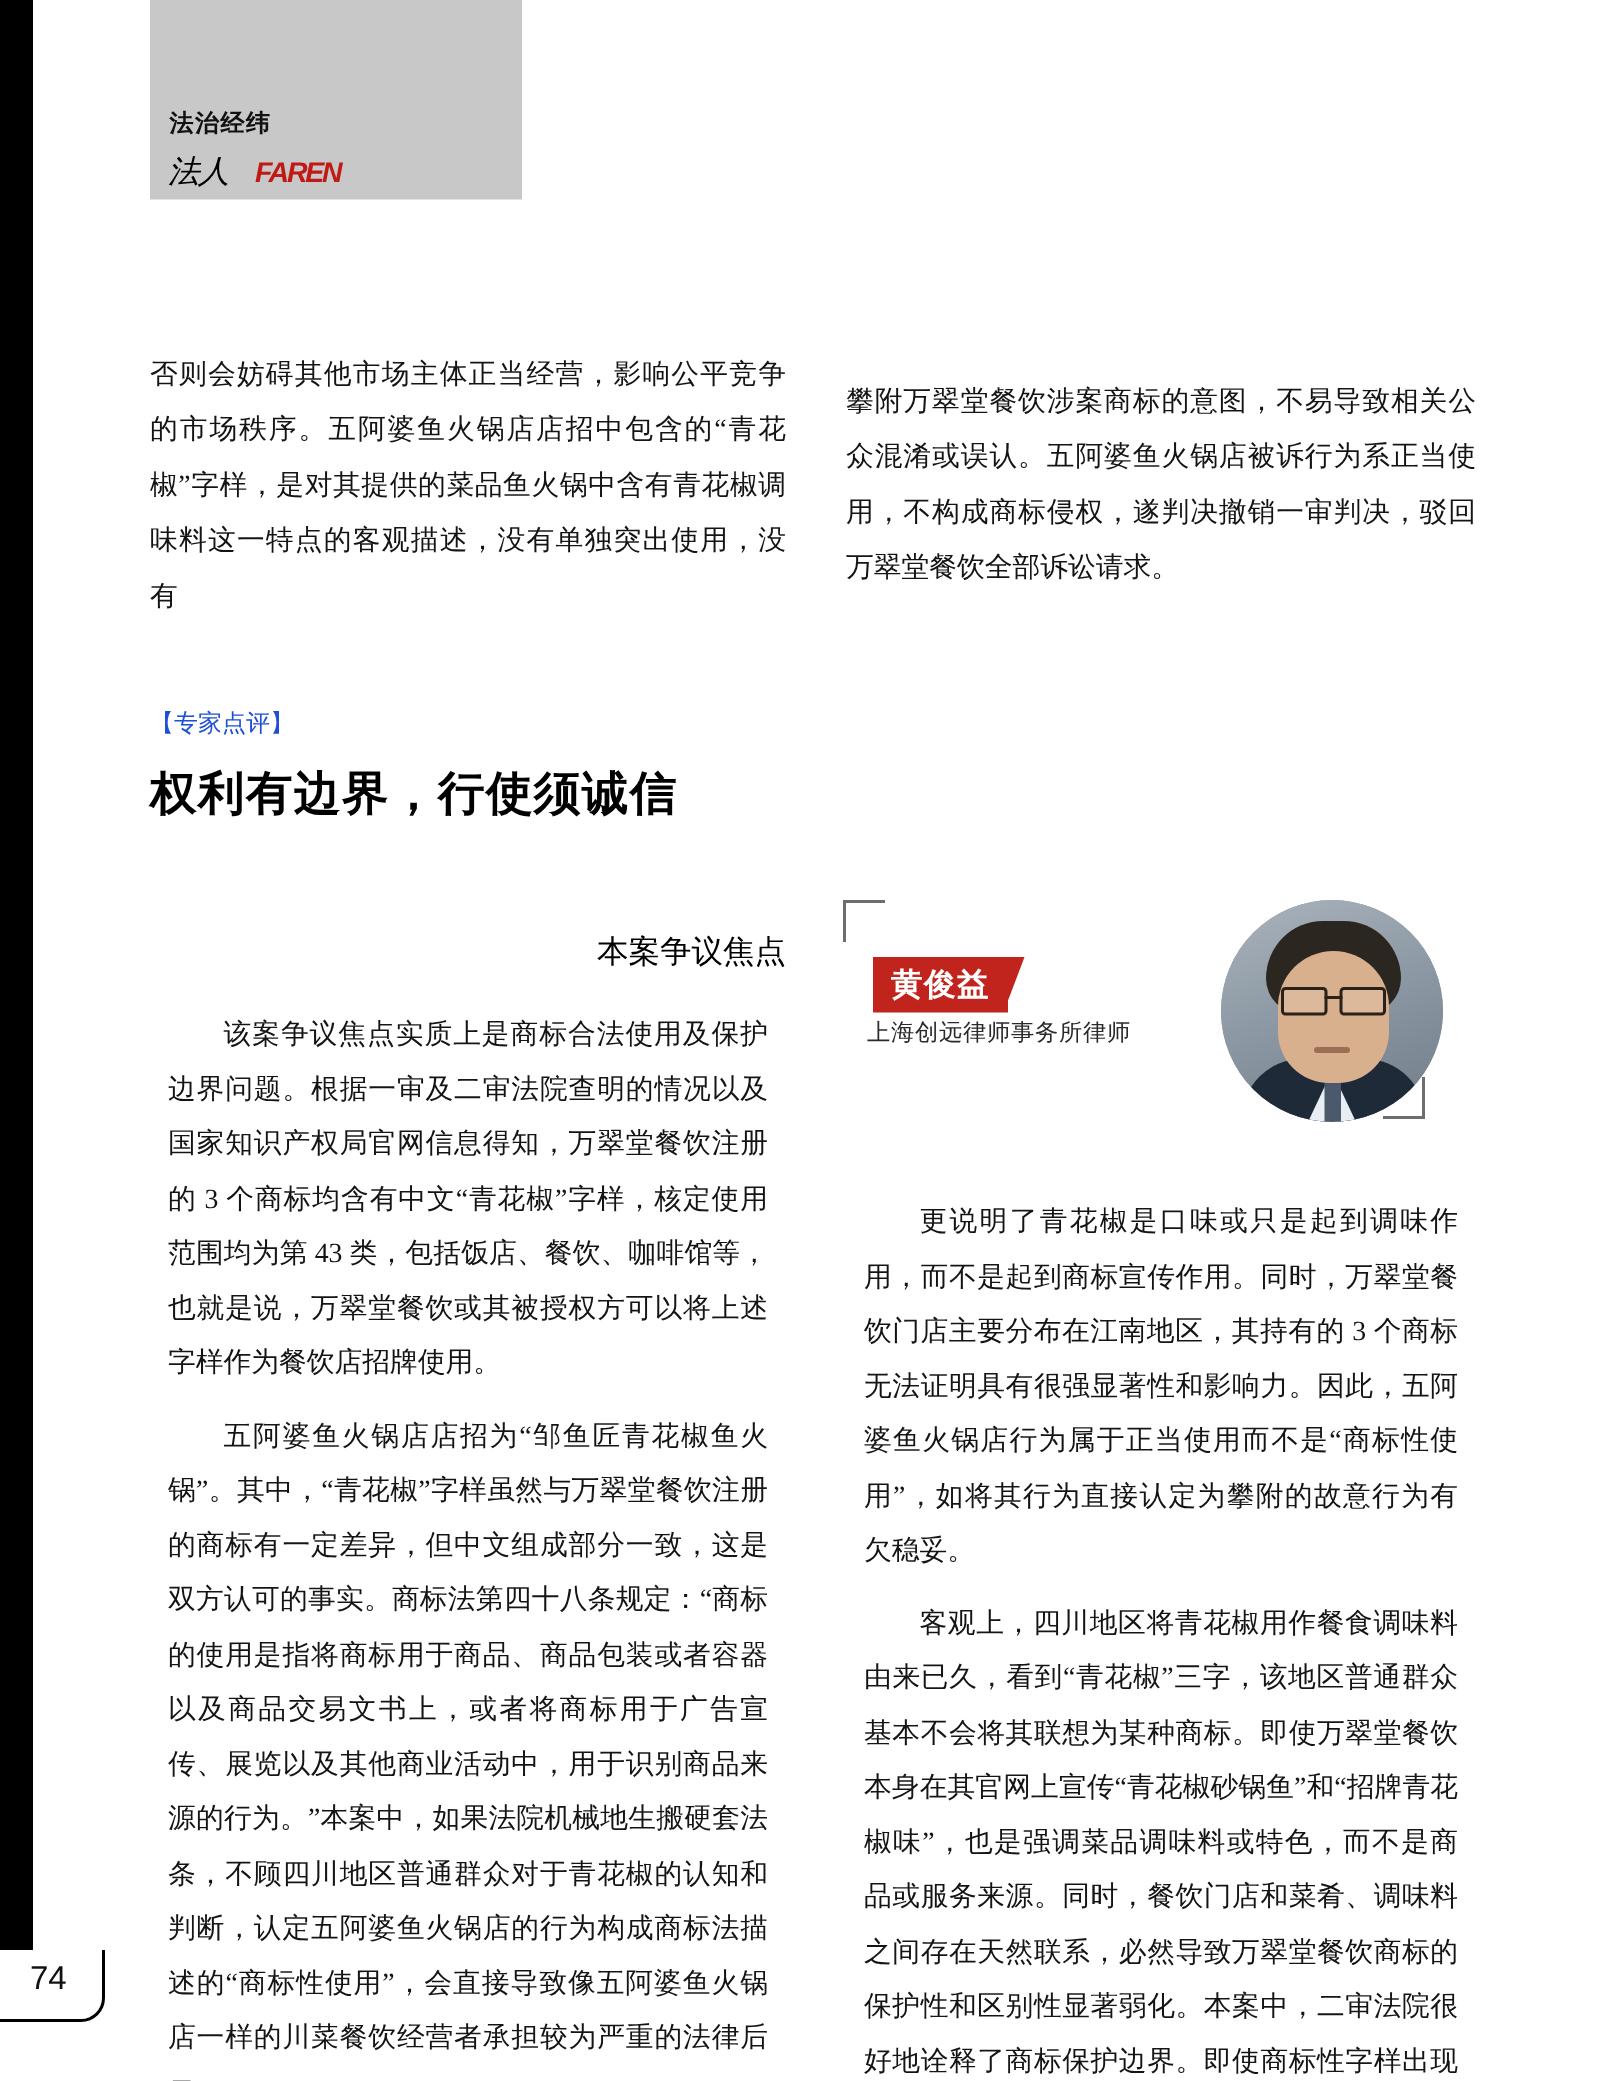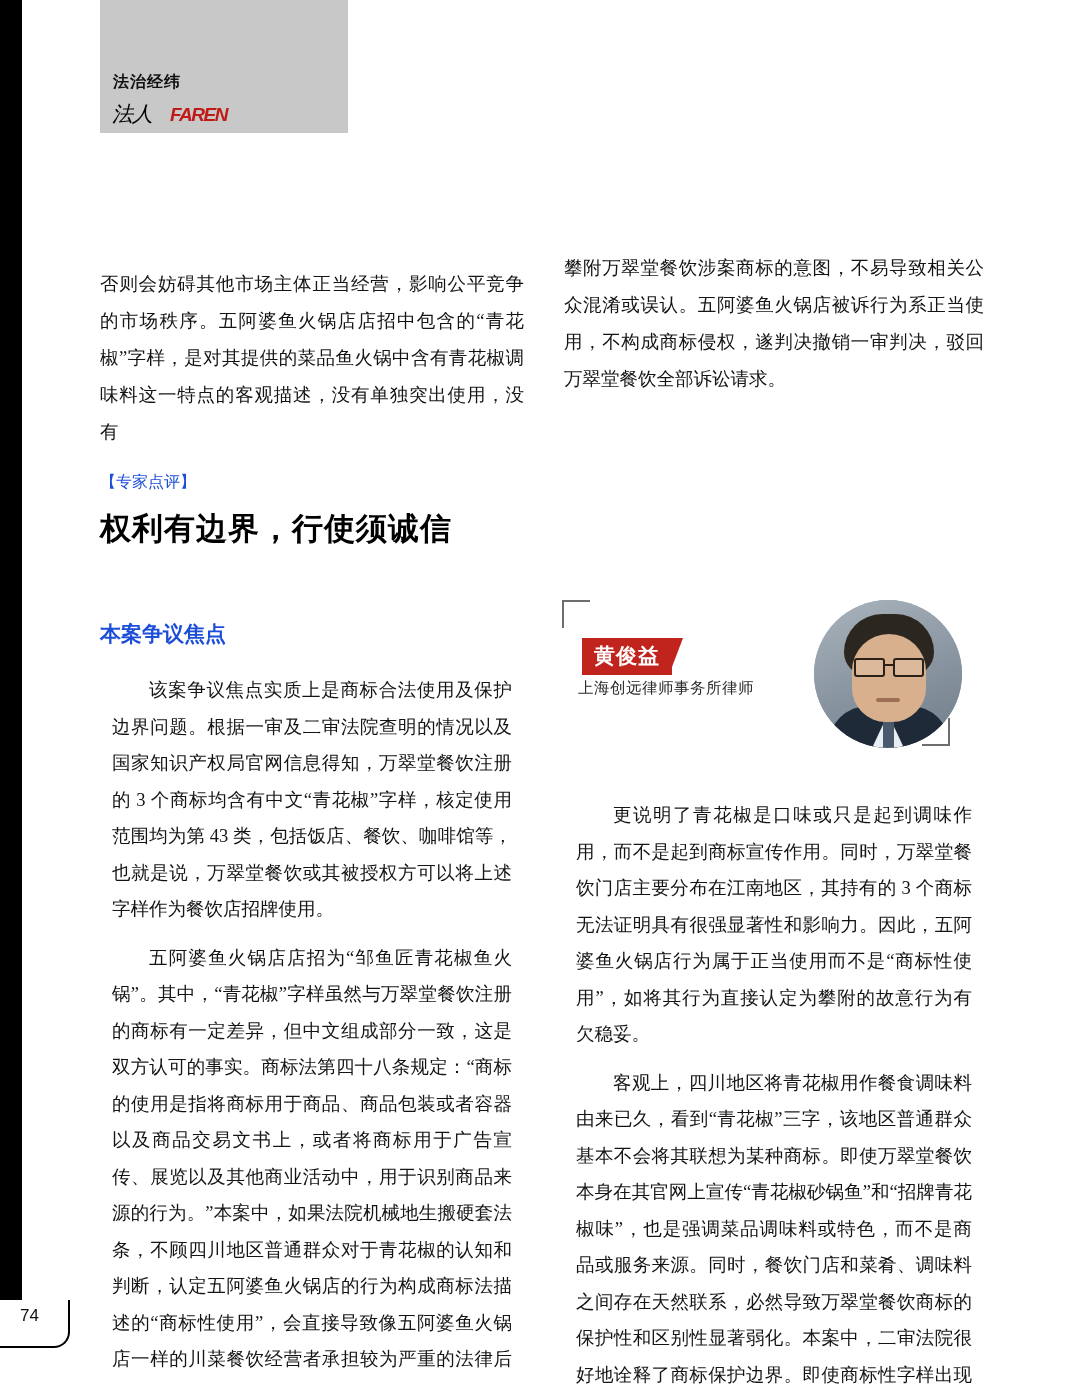--- a/index.html
+++ b/index.html
@@ -74,21 +74,21 @@
   
   .col-text {
     font-size: 18.5px;
     line-height: 37px;
     text-align: justify;
     text-justify: inter-ideograph;
     color: #141414;
   }
   .top-col-left {
     position: absolute;
-    left: 100px; top: 266px;
+    left: 100px; top: 232px;
     width: 424px;
   }
   .top-col-right {
     position: absolute;
     left: 564px; top: 250px;
     width: 420px;
   }
 
   
   .expert-label {
@@ -106,25 +106,25 @@
     font-weight: bold;
     letter-spacing: 1px;
     color: #000;
   }
 
   
   .sub-heading {
     position: absolute;
     left: 100px; top: 620px;
     width: 424px;
-    text-align: left;
+    text-align: right;
     font-family: "Liberation Sans", "DejaVu Sans", sans-serif;
     font-size: 21px;
-    font-weight: bold;
-    color: #1d4ed8;
+    font-weight: normal;
+    color: #000000;
   }
   .body-col-left {
     position: absolute;
     left: 100px; top: 660px;
     width: 424px;
   }
   .body-col-right {
     position: absolute;
     left: 564px; top: 785px;
     width: 420px;
@@ -275,21 +275,21 @@
     width: 68px; height: 46px;
     background: #ffffff;
     border-bottom: 2px solid #000;
     border-right: 2px solid #000;
     border-bottom-right-radius: 16px;
   }
   .page-num {
     position: absolute;
     left: 20px; top: 6px;
     font-family: "Liberation Sans", "DejaVu Sans", sans-serif;
-    font-size: 17px;
+    font-size: 22px;
     color: #111;
   }
 </style>
 </head>
 <body>
 
 <div class="left-gutter"></div>
 <div class="left-gutter-tail"></div>
 
 <div class="header-block"></div>

